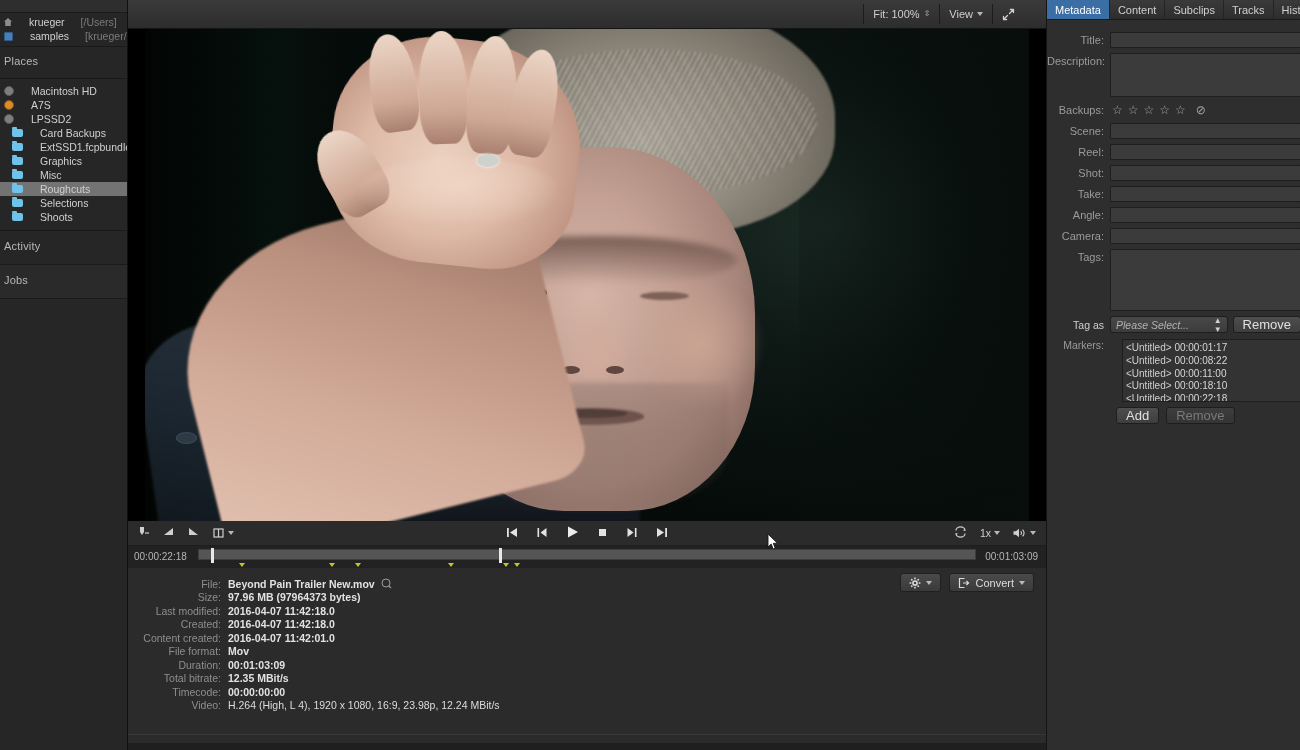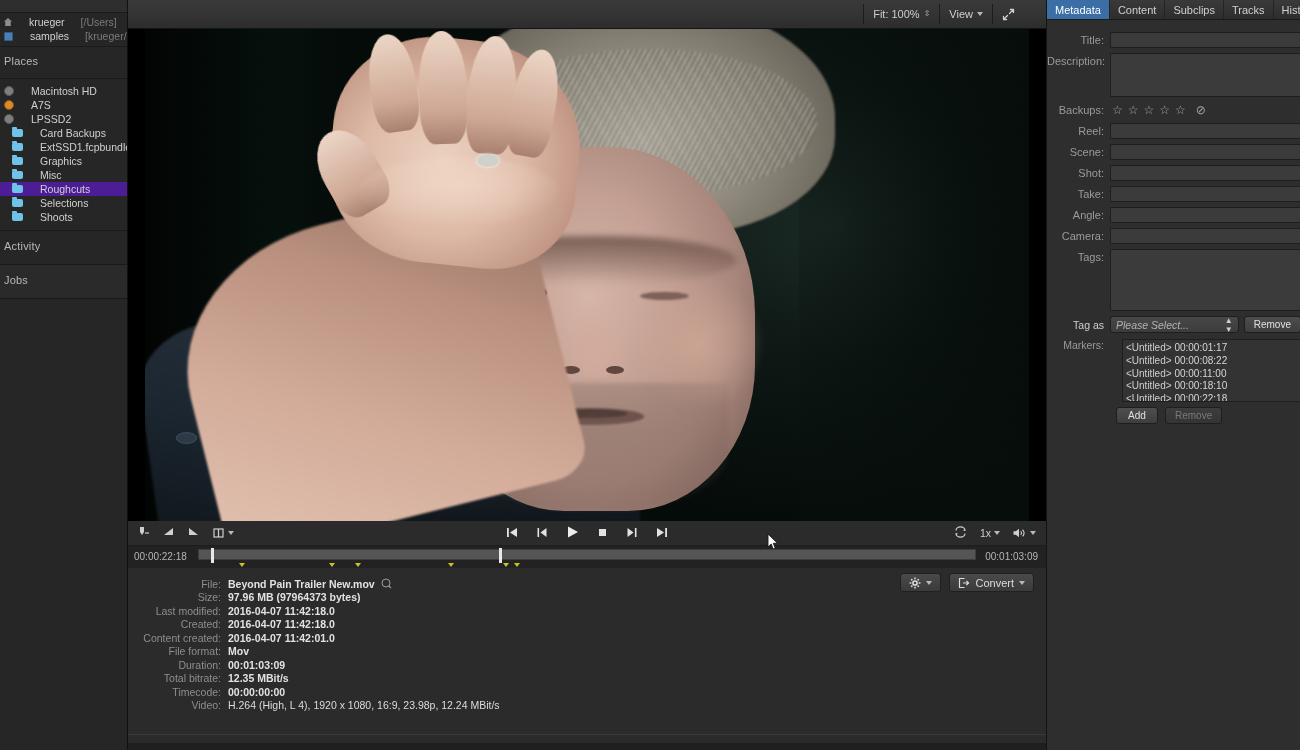--- a/index.html
+++ b/index.html
@@ -32,21 +32,21 @@
   }
   .sb-row {
     height: 14px; line-height: 14px;
     padding-left: 4px;
     display: flex; align-items: center;
     white-space: nowrap; overflow: hidden;
     font-size: 10.5px;
     gap: 12px;
   }
   .sb-row.indent1 { padding-left: 12px; }
-  .sb-row.sel { background: #4c1d95; padding-left: 12px; }
+  .sb-row.sel { background: #737373; padding-left: 12px; }
   .sb-row .lbl { color: #d0d0d0; }
   .sb-row .sub { color: #7b7b7b; margin-left: 4px; }
   .sb-head {
     height: 17px; line-height: 17px; padding-left: 4px;
     color: #b8b8b8; font-size: 11px; font-weight: bold;
     letter-spacing: .2px;
   }
   .sb-head.plain { font-weight: normal; }
   .ico { width: 12px; height: 11px; margin-right: 4px; flex: none; position: relative; }
   .ico.folder {
@@ -297,21 +297,21 @@
     flex:1; height:63px; background:#333; border:1px solid #1e1e1e; padding:2px 3px;
     overflow:hidden;
     margin-left:12px;
   }
   .mk { font-size:10px; color:#d6d6d6; line-height:12.8px; white-space:nowrap; }
   .mk .name { color:#cfcfcf; }
   #mk-btns { margin-left:69px; margin-top:5px; display:flex; gap:7px; }
   .sbtn {
     height:17px; min-width:42px; display:flex; align-items:center; justify-content:center;
     background: linear-gradient(#4e4e4e,#3e3e3e); border:1px solid #1e1e1e; border-radius:3px;
-    font-size:10px; color:#e0e0e0; padding:0 9px;
+    font-size:13px; color:#e0e0e0; padding:0 9px;
   }
   .sbtn.dis { color:#7a7a7a; background: linear-gradient(#3d3d3d,#343434); }
 
   
   #cursor { position:absolute; left:639px; top:533px; width:12px; height:18px; }
 </style>
 </head>
 <body>
 
 <div id="app">
@@ -665,25 +665,25 @@
           <span class="star">☆</span>
           <span class="star">☆</span>
           <span class="star">☆</span>
           <span class="star">☆</span>
           <span class="star">☆</span>
           <span class="noent">⊘</span>
         </div>
       </div>
 
       <div class="md-row">
+        <span class="md-lbl">Scene:</span>
+        <div class="md-in"></div>
+      </div>
+      <div class="md-row">
         <span class="md-lbl">Reel:</span>
-        <div class="md-in"></div>
-      </div>
-      <div class="md-row">
-        <span class="md-lbl">Scene:</span>
         <div class="md-in"></div>
       </div>
       <div class="md-row">
         <span class="md-lbl">Shot:</span>
         <div class="md-in"></div>
       </div>
       <div class="md-row">
         <span class="md-lbl">Take:</span>
         <div class="md-in"></div>
       </div>

